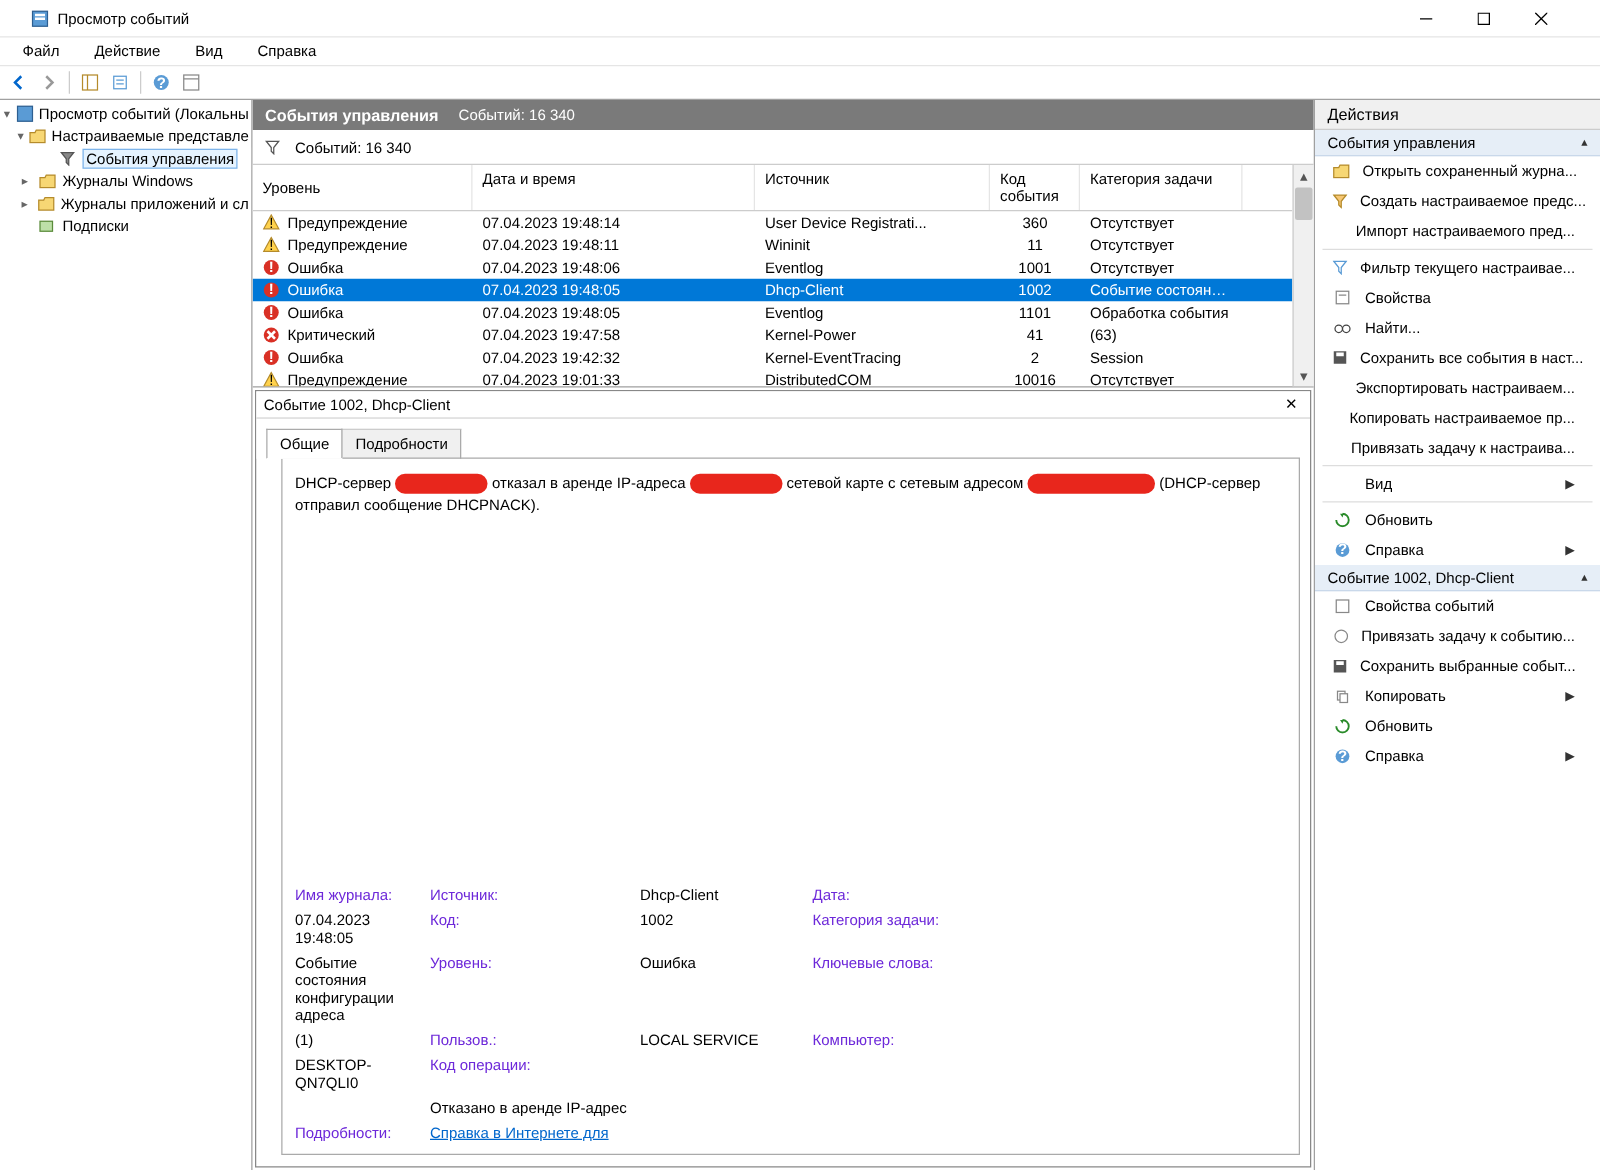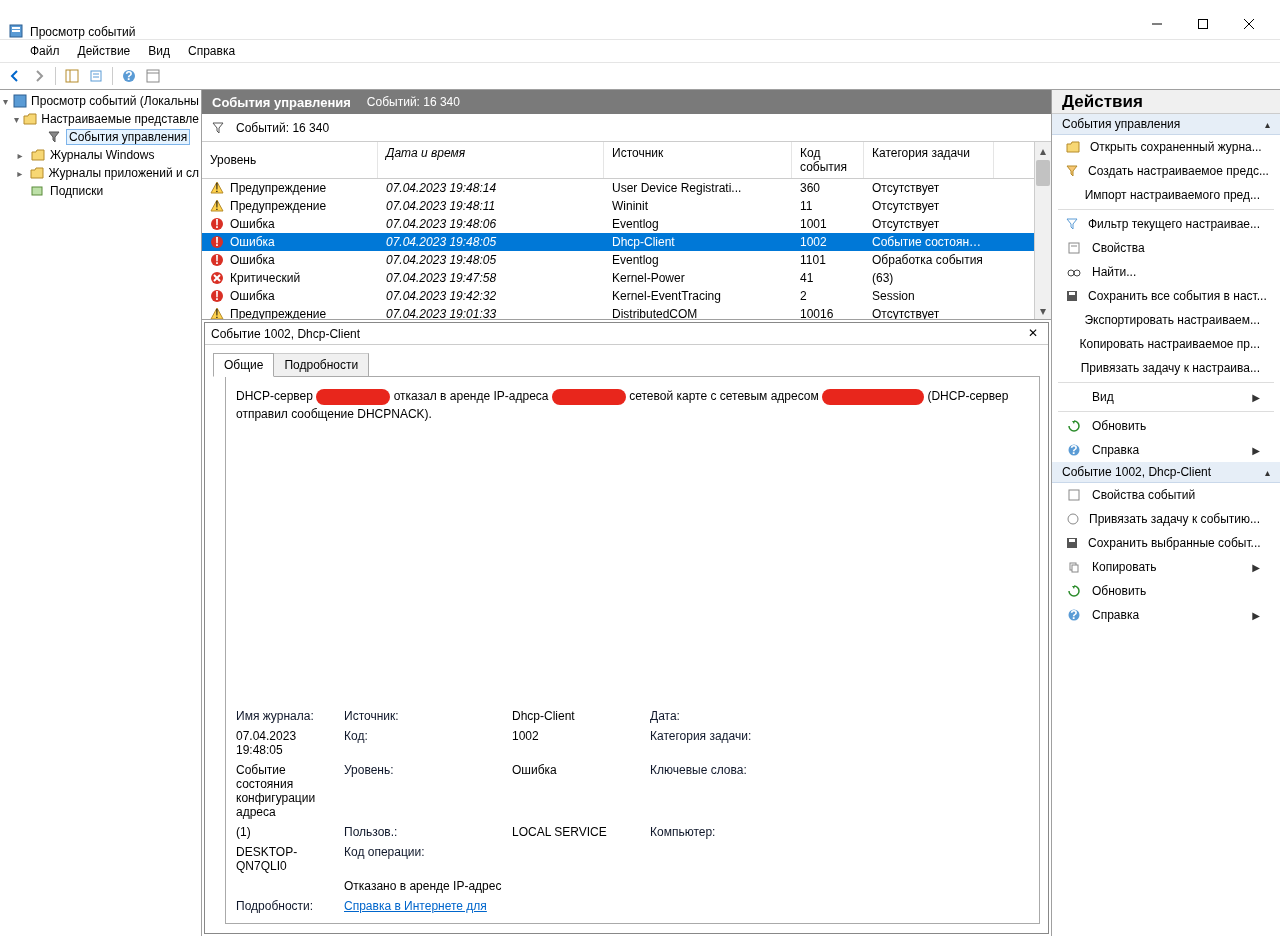--- a/index.html
+++ b/index.html
@@ -1,22 +1,22 @@
 <!DOCTYPE html>
 <html><head>
 <meta charset="utf-8">
 <style>
 * { box-sizing: border-box; margin: 0; padding: 0; font-family: 'Segoe UI', Tahoma, sans-serif; font-size: 12px; }
 body { width: 1280px; height: 936px; background: #fff; overflow: hidden; display: flex; flex-direction: column; }
-.titlebar { height: 40px; display: flex; align-items: flex-end; padding: 0 8px; border-bottom: 1px solid #e5e5e5; }
+.titlebar { height: 30px; display: flex; align-items: center; padding: 0 24px; border-bottom: 1px solid #e5e5e5; }
 .titlebar .tb-icon { width: 16px; height: 16px; margin-right: 6px; display:inline-flex; align-items:center; justify-content:center; }
 .titlebar .tb-title { flex: 1; font-size: 12px; }
 .tb-btns { display: flex; gap: 0; }
 .tb-btn { width: 46px; height: 30px; display: flex; align-items: center; justify-content: center; cursor: pointer; }
-.menubar { height: 22px; display: flex; align-items: center; padding: 0 22px; gap: 2px; }
+.menubar { height: 22px; display: flex; align-items: center; padding: 0 10px; gap: 12px; }
 .menu-item { padding: 2px 8px; cursor: pointer; }
 .toolbar { height: 28px; display: flex; align-items: center; padding: 0 4px; border-top: 1px solid #e5e5e5; border-bottom: 1px solid #a0a0a0; gap: 2px; background:#fff; }
 .tb-sep { width: 1px; height: 18px; background: #ccc; margin: 0 3px; }
 .tool-btn { width: 22px; height: 22px; display: flex; align-items: center; justify-content: center; border: 1px solid transparent; cursor: pointer; }
 .main { flex: 1; display: flex; overflow: hidden; }
 .tree-panel { width: 202px; border-right: 1px solid #a0a0a0; overflow: hidden; padding: 2px 0; background:#fff; }
 .tree-node { display: flex; align-items: center; padding: 1px 2px; cursor: pointer; white-space: nowrap; overflow: hidden; }
 .tree-node .expand { width: 12px; text-align: center; color: #666; font-size: 10px; }
 .tree-node .nicon { width: 16px; height: 16px; margin: 0 4px; display:inline-flex; align-items:center; justify-content:center; }
 .tree-node.selbox { background:#fff; }
@@ -28,44 +28,44 @@
 .center-header .h1 { font-weight: bold; font-size: 13px; }
 .filter-row { height: 28px; display: flex; align-items: center; padding: 0 10px; gap: 12px; border-bottom:1px solid #ccc; }
 .event-list { height: 178px; border-bottom: 1px solid #a0a0a0; display:flex; }
 .list-body { flex:1; overflow:hidden; }
 .list-header { display: flex; background: #fff; border-bottom: 1px solid #ccc; }
 .list-header .col { padding: 4px 8px; border-right: 1px solid #e5e5e5; font-size:12px; }
 .list-row { display: flex; align-items: center; padding: 1px 0; cursor:pointer; }
 .list-row .col { padding: 1px 8px; white-space: nowrap; overflow: hidden; text-overflow: ellipsis; }
 .list-row.selected { background: #0078d7; color: #fff; }
 .col-level { width: 176px; display: flex; align-items: center; gap: 6px; }
-.col-date { width: 226px; font-style: italic; }
+.col-date { width: 226px; }
 .col-source { width: 188px; }
-.col-id { width: 72px; text-align: left; }
+.col-id { width: 72px; text-align: center; }
 .col-cat { width: 130px; }
 .lvl-icon { width: 14px; height: 14px; display:inline-flex; align-items:center; justify-content:center; }
 .vscroll { width: 17px; background: #f0f0f0; border-left:1px solid #ccc; display:flex; flex-direction:column; }
 .vscroll .arrow { height:17px; display:flex; align-items:center; justify-content:center; color:#555; cursor:pointer; }
 .vscroll .thumb { height:26px; background:#c2c2c2; margin:1px; border-radius:2px; }
 .detail-panel { flex:1; display:flex; flex-direction:column; overflow:hidden; border:1px solid #888; margin:2px; }
 .detail-title { height: 22px; display: flex; align-items: center; padding: 0 6px; background:#fff; border-bottom:1px solid #ccc; }
 .detail-title .dt-label { flex:1; }
 .detail-close { width: 18px; height: 16px; cursor:pointer; text-align:center; }
 .tabs { display: flex; background:#fff; padding: 8px 8px 0 8px; }
 .tab { padding: 4px 10px; border: 1px solid #aaa; border-bottom: none; background: #fff; cursor:pointer; margin-right:-1px; }
 .tab.active { border-bottom:1px solid #fff; position:relative; z-index:2; }
 .tab:not(.active) { background:#f0f0f0; border-top-color:#ccc; }
 .tab-content { flex:1; border: 1px solid #aaa; margin: 0 8px 8px 20px; padding: 10px; display:flex; flex-direction:column; overflow:hidden; position:relative; top:-1px; }
 .desc-text { line-height: 1.5; position:relative; }
 .redact { display:inline-block; height: 16px; vertical-align:middle; background:#e8261c; border-radius:8px; }
 .meta-grid { margin-top: auto; display:grid; grid-template-columns: 100px 160px 130px 1fr; row-gap: 6px; column-gap: 8px; padding-top:10px; }
-.meta-label { color:#0f172a; }
+.meta-label { color:#6d28d9; }
 .meta-link { color:#0066cc; text-decoration:underline; cursor:pointer; }
 .actions-panel { width: 228px; display:flex; flex-direction:column; background:#fff; }
-.actions-header { height:24px; background:#f0f0f0; border-bottom:1px solid #ccc; padding:0 10px; display:flex; align-items:center; font-weight:bold; font-size:17px; }
+.actions-header { height:24px; background:#f0f0f0; border-bottom:1px solid #ccc; padding:0 10px; display:flex; align-items:center; font-weight:normal; font-size:13px; }
 .action-sect { background:#e6eef7; padding:3px 10px; font-size:12px; border-bottom:1px solid #c9d8ea; display:flex; align-items:center; justify-content:space-between; }
 .action-item { display:flex; align-items:center; padding:4px 20px 4px 14px; gap:10px; cursor:pointer; white-space:nowrap; overflow:hidden; }
 .action-item .aicon { width:16px; height:16px; display:inline-flex; align-items:center; justify-content:center; }
 .action-item .arrow-right { margin-left:auto; color:#333; font-size:10px; }
 .triangle-up { color:#333; font-size:10px; }
 svg { display:block; }
 </style>
 </head>
 <body>
 

